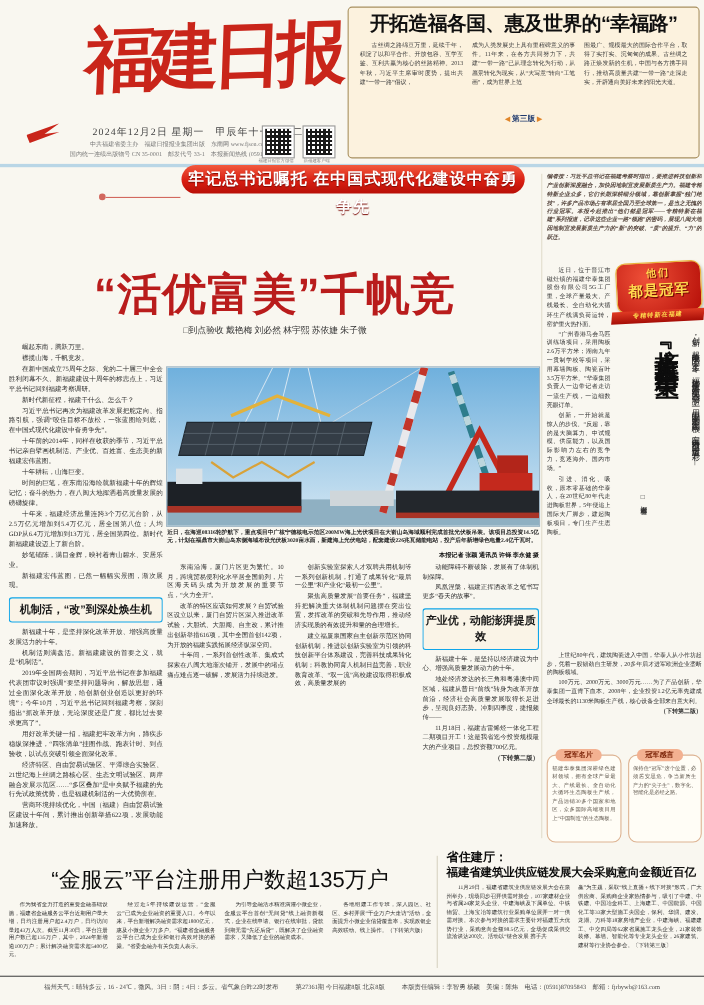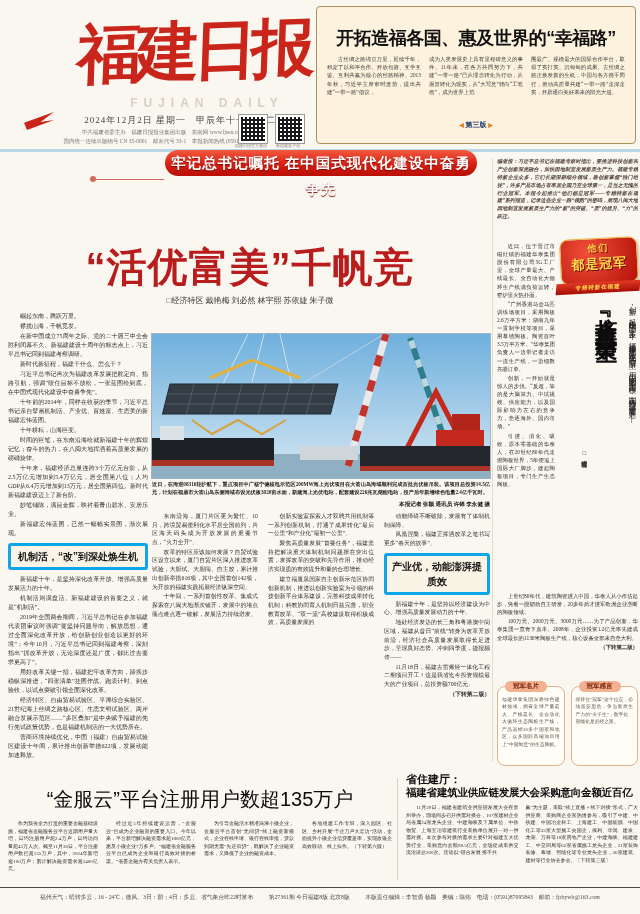--- a/index.html
+++ b/index.html
@@ -17,21 +17,21 @@
   .dateline{left:70px;top:114px;width:220px;text-align:center;font-size:9px;color:#444;letter-spacing:1px;}
   .pubinfo{left:48px;top:128px;width:230px;text-align:center;font-size:5.5px;color:#777;line-height:1.7;}
   .qr{width:24px;height:24px;background-image:
         repeating-linear-gradient(0deg,#1a1a1a 0 2px,transparent 2px 4px),
         repeating-linear-gradient(90deg,#1a1a1a 0 2px,#fff 2px 4px);
       border:2px solid #fff;outline:1px solid #999;}
   .qr-label{width:40px;text-align:center;font-size:4px;color:#888;}
   .bluerule{left:0;top:149px;width:640px;height:3px;background:#b9d6e6;}
   
   .topbox{left:316px;top:6px;width:320px;height:138px;background:#fcf2de;border:1px solid #a8905f;
-          border-radius:4px;box-sizing:border-box;padding:21px 10px 4px;}
+          border-radius:4px;box-sizing:border-box;padding:4px 10px 4px;}
   .topbox-h1{font-family:"Liberation Sans",sans-serif;font-weight:900;font-size:18px;line-height:1.15;
              text-align:center;color:#101010;letter-spacing:-0.5px;}
   .topbox-h2{font-family:"Liberation Sans",sans-serif;font-weight:bold;font-size:11px;color:#8b2015;
              text-align:center;margin-top:3px;}
   .topbox-cols{display:flex;gap:8px;margin-top:6px;height:62px;overflow:hidden;}
   .topbox-col{flex:1;font-size:5.4px;line-height:1.55;text-align:justify;color:#3a3a3a;}
   .pageref{text-align:center;font-size:7px;color:#1f3a6e;font-weight:bold;margin-top:3px;}
   .pageref .arr{color:#e0862a;font-size:6px;}
   
   .banner-line{left:96px;top:179px;width:68px;height:1px;background:#d2685e;}
@@ -42,21 +42,21 @@
           line-height:26px;text-align:center;letter-spacing:1px;text-shadow:0 1px 1px #7a0a05;}
   .lead-intro{left:30px;top:198px;width:450px;font-size:12px;font-weight:bold;line-height:1.55;
               color:#141414;text-indent:2em;}
   .lead-h1{left:10px;top:240px;width:480px;text-align:center;font-family:"Liberation Sans",sans-serif;
            font-weight:900;font-size:40px;letter-spacing:1px;color:#b91c1c;}
   .lead-by{left:10px;top:295px;width:480px;text-align:center;font-size:8px;color:#333;}
   
   .paras p{margin:0 0 1px;text-indent:2em;}
   .small{font-size:6px;line-height:1.5;text-align:justify;color:#2d2d2d;}
   .leftcol{left:8px;top:312px;width:140px;height:450px;overflow:hidden;}
-  .secbox{border:3px solid #0ea5e9;background:#faf4e7;border-radius:3px;text-align:center;
+  .secbox{border:1px solid #0ea5e9;background:#faf4e7;border-radius:3px;text-align:center;
           font-family:"Liberation Sans",sans-serif;font-weight:bold;font-size:10px;color:#161616;
           padding:3px 2px;margin:5px 0;}
   .photo{left:152px;top:334px;width:338px;height:144px;outline:1px solid #9db4c4;}
   .caption{left:152px;top:481px;width:338px;font-size:5.2px;line-height:1.45;text-align:justify;
            font-weight:bold;color:#222;}
   .credit{left:152px;top:501px;width:338px;text-align:right;font-size:5.6px;font-weight:bold;color:#111;}
   .colsabc{left:152px;top:512px;width:338px;height:250px;display:flex;gap:10px;overflow:hidden;}
   .colsabc .c{flex:1;font-size:5.8px;line-height:1.5;text-align:justify;color:#2d2d2d;overflow:hidden;}
   .jump{text-align:right;font-weight:bold;}
   
@@ -102,21 +102,20 @@
   .frule{left:0;top:887px;width:640px;height:1px;background:#4a4a4a;}
   .footer{left:0;top:893px;width:640px;text-align:center;font-size:5.8px;color:#4a4a4a;}
   .footer span{margin:0 7px;}
 </style>
 </head>
 <body>
 
 <div class="page">
 
   <div class="abs brand">福建日报</div>
-  <div class="abs brand-en">FUJIAN DAILY</div>
   <div class="abs flag"></div>
   <div class="abs dateline">2024年12月2日 星期一　甲辰年十一月初二</div>
   <div class="abs pubinfo">
     <div>中共福建省委主办　福建日报报业集团出版　东南网 www.fjsen.com</div>
     <div>国内统一连续出版物号 CN 35-0001　邮发代号 33-1　本报新闻热线 (0591)87095110</div>
   </div>
   <div class="abs" style="left:239px;top:115px;">
     <div class="qr"></div>
     <div class="qr-label" style="margin-left:-8px;">福建日报官方微信</div>
   </div>
@@ -137,21 +136,21 @@
       <span class="arr">◀</span>
       <span>第三版</span>
       <span class="arr">▶</span>
     </div>
   </div>
 
   <div class="abs banner-dot"></div>
   <div class="abs banner-line"></div>
   <div class="abs banner">牢记总书记嘱托 在中国式现代化建设中奋勇争先</div>
   <div class="abs lead-h1">“活优富美”千帆竞</div>
-  <div class="abs lead-by">□经济特区 戴艳梅 刘必然 林宇熙 苏依婕 朱子微</div>
+  <div class="abs lead-by">□到点验收 戴艳梅 刘必然 林宇熙 苏依婕 朱子微</div>
 
   <div class="abs leftcol small">
     <div class="paras">
         <p>崛起东南，腾跃万里。</p>
         <p>襟揽山海，千帆竞发。</p>
         <p>在新中国成立75周年之际、党的二十届三中全会胜利闭幕不久、新福建建设十周年的标志点上，习近平总书记回到福建考察调研。</p>
         <p>新时代新征程，福建干什么、怎么干？</p>
         <p>习近平总书记再次为福建改革发展把舵定向、指路引航，强调“咬住目标不放松，一张蓝图绘到底，在中国式现代化建设中奋勇争先”。</p>
         <p>十年前的2014年，同样在收获的季节，习近平总书记亲自擘画机制活、产业优、百姓富、生态美的新福建宏伟蓝图。</p>
         <p>十年耕耘，山海巨变。</p>

